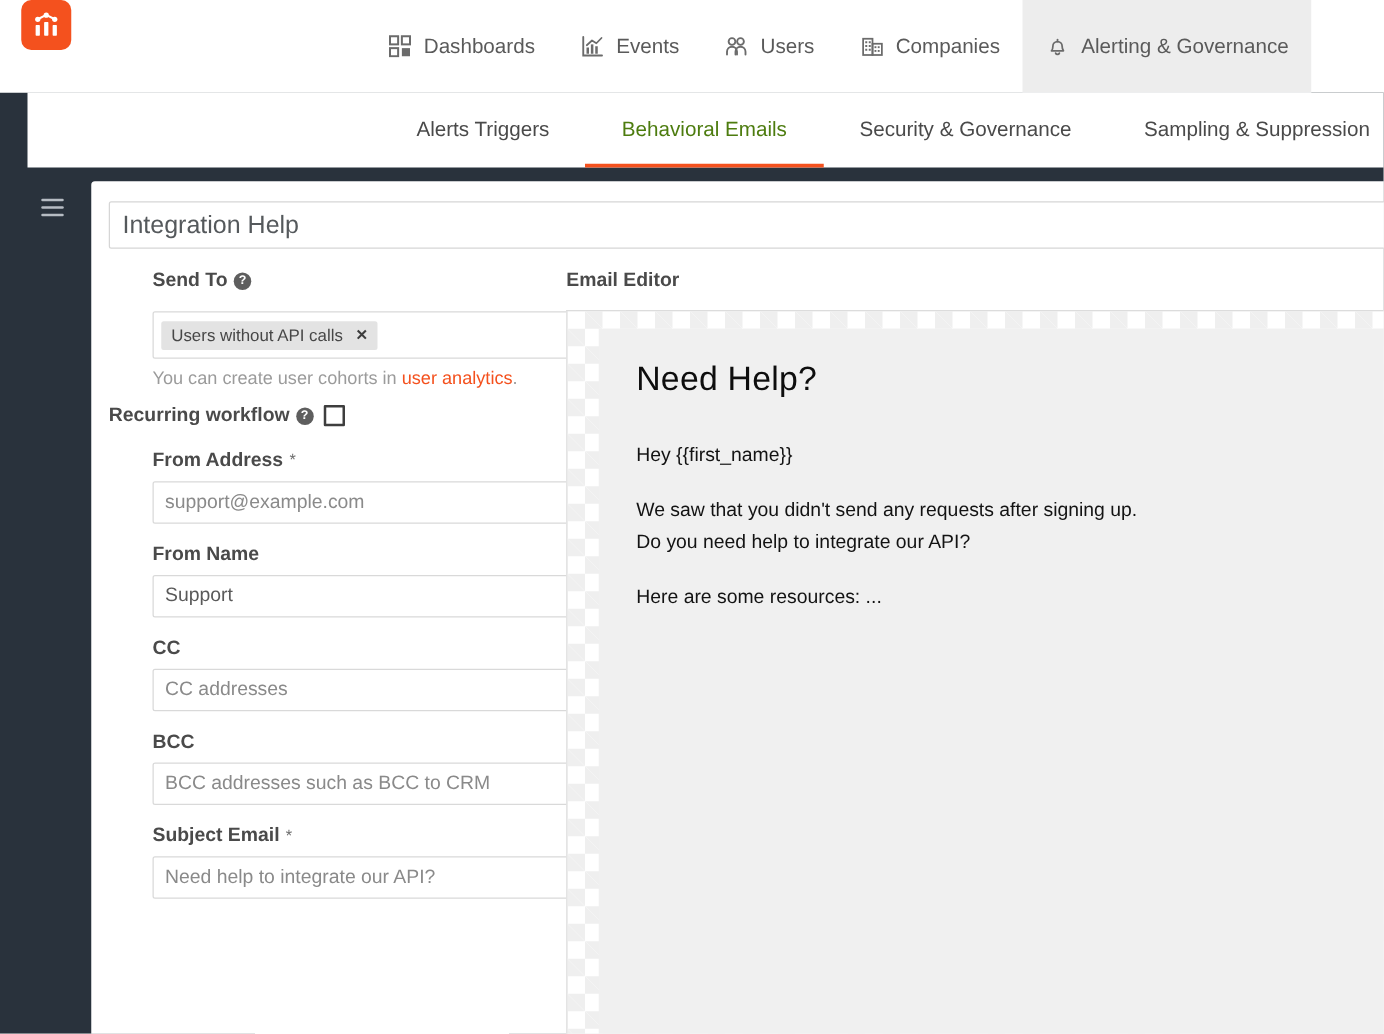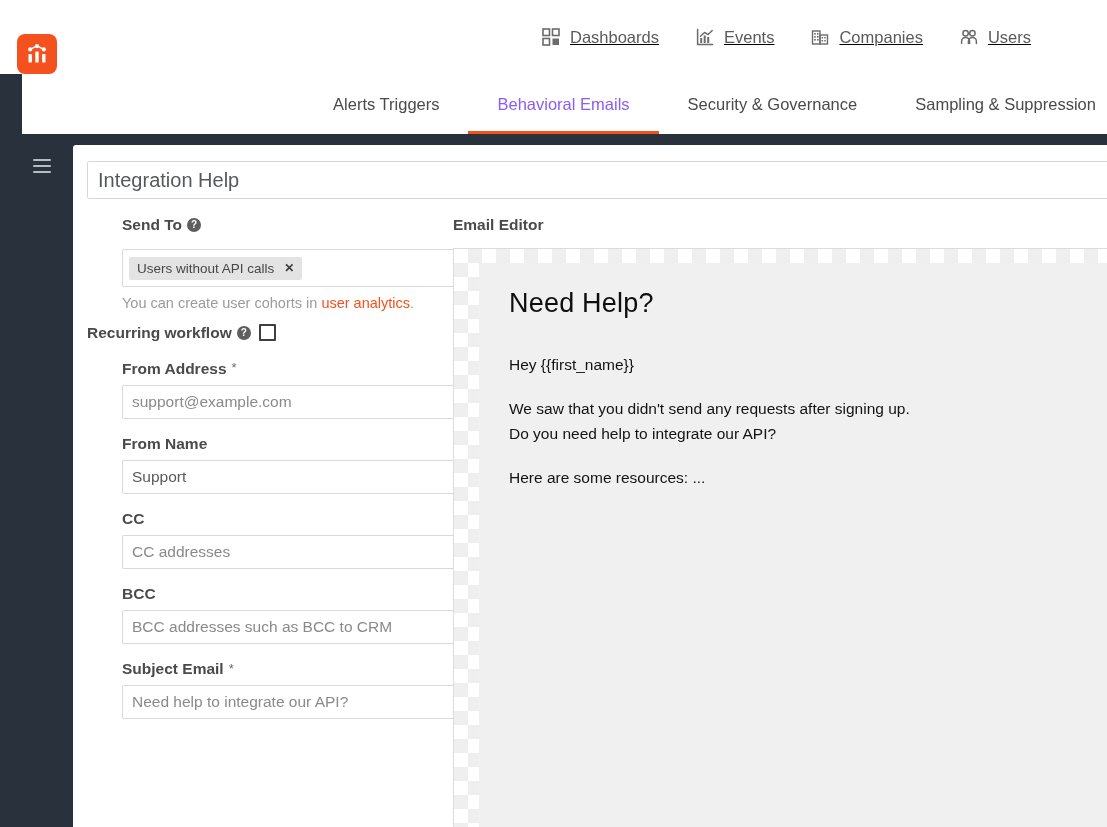--- a/index.html
+++ b/index.html
@@ -20,22 +20,21 @@
     background: #ffffff;
   }
 
   
   .topnav {
     position: absolute;
     left: 0; top: 0;
     width: 1049px; height: 74px;
     background: #ffffff;
     display: flex;
-    align-items: flex-end;
-    text-decoration: underline;
+    align-items: flex-start;
   }
   .logo-wrap {
     width: 74px;
     display: flex;
     align-items: center;
     justify-content: center;
     flex: 0 0 auto;
   }
   .logo {
     width: 40px; height: 40px;
@@ -104,21 +103,21 @@
     align-items: center;
     padding: 0 29px;
     font-size: 16.5px;
     color: #4a4a4a;
     white-space: nowrap;
     cursor: pointer;
     position: relative;
     height: 60px;
   }
   .subtab.active {
-    color: #8b5cf6;
+    color: #4d7c0f;
   }
   .subtab.active::after {
     content: "";
     position: absolute;
     left: 0; right: 0; bottom: 0;
     height: 3px;
     background: #f4511e;
   }
 
   
@@ -370,20 +369,32 @@
         <span class="nav-icon">
           <svg width="18" height="18" viewBox="0 0 18 18">
             <path d="M1.6 1.5 V16.4 H16.6" fill="none" stroke="#6b6b6b" stroke-width="1.5" stroke-linecap="round"></path>
             <rect x="4.2" y="10" width="2" height="5" fill="#6b6b6b"></rect>
             <rect x="7.7" y="7.5" width="2" height="7.5" fill="#6b6b6b"></rect>
             <rect x="11.2" y="9" width="2" height="6" fill="#6b6b6b"></rect>
             <path d="M4.4 8.2 L8.6 4.4 L12.1 6.6 L16.2 2.4" fill="none" stroke="#6b6b6b" stroke-width="1.4" stroke-linecap="round" stroke-linejoin="round"></path>
           </svg>
         </span>
         <span>Events</span>
+      </div>
+
+      <div class="nav-item">
+        <span class="nav-icon">
+          <svg width="18" height="18" viewBox="0 0 18 18">
+            <circle cx="5.6" cy="5.2" r="2.7" fill="none" stroke="#6b6b6b" stroke-width="1.5"></circle>
+            <circle cx="12.4" cy="5.2" r="2.7" fill="none" stroke="#6b6b6b" stroke-width="1.5"></circle>
+            <path d="M1.6 15.6 v-2.2 a4 4 0 0 1 8 0 v2.2" fill="none" stroke="#6b6b6b" stroke-width="1.5" stroke-linecap="round"></path>
+            <path d="M8.4 15.6 v-2.2 a4 4 0 0 1 8 0 v2.2" fill="none" stroke="#6b6b6b" stroke-width="1.5" stroke-linecap="round"></path>
+          </svg>
+        </span>
+        <span>Users</span>
       </div>
 
       <div class="nav-item">
         <span class="nav-icon">
           <svg width="18" height="18" viewBox="0 0 18 18">
             <rect x="1.5" y="3" width="7.5" height="13" fill="none" stroke="#6b6b6b" stroke-width="1.4"></rect>
             <rect x="9" y="7" width="7.5" height="9" fill="none" stroke="#6b6b6b" stroke-width="1.4"></rect>
             <rect x="3.2" y="5" width="1.6" height="1.6" fill="#6b6b6b"></rect>
             <rect x="6" y="5" width="1.6" height="1.6" fill="#6b6b6b"></rect>
             <rect x="3.2" y="8" width="1.6" height="1.6" fill="#6b6b6b"></rect>
@@ -392,32 +403,30 @@
             <rect x="6" y="11" width="1.6" height="1.6" fill="#6b6b6b"></rect>
             <rect x="10.6" y="9" width="1.5" height="1.5" fill="#6b6b6b"></rect>
             <rect x="13.2" y="9" width="1.5" height="1.5" fill="#6b6b6b"></rect>
             <rect x="10.6" y="12" width="1.5" height="1.5" fill="#6b6b6b"></rect>
             <rect x="13.2" y="12" width="1.5" height="1.5" fill="#6b6b6b"></rect>
           </svg>
         </span>
         <span>Companies</span>
       </div>
 
-      <div class="nav-item">
+      <div class="nav-item active">
         <span class="nav-icon">
           <svg width="18" height="18" viewBox="0 0 18 18">
-            <circle cx="5.6" cy="5.2" r="2.7" fill="none" stroke="#6b6b6b" stroke-width="1.5"></circle>
-            <circle cx="12.4" cy="5.2" r="2.7" fill="none" stroke="#6b6b6b" stroke-width="1.5"></circle>
-            <path d="M1.6 15.6 v-2.2 a4 4 0 0 1 8 0 v2.2" fill="none" stroke="#6b6b6b" stroke-width="1.5" stroke-linecap="round"></path>
-            <path d="M8.4 15.6 v-2.2 a4 4 0 0 1 8 0 v2.2" fill="none" stroke="#6b6b6b" stroke-width="1.5" stroke-linecap="round"></path>
+            <path d="M4.2 12.6 c1.1-1.1 1.1-2 1.1-3.7 a3.7 3.7 0 0 1 7.4 0 c0 1.7 0 2.6 1.1 3.7 z" fill="none" stroke="#6b6b6b" stroke-width="1.4" stroke-linejoin="round"></path>
+            <path d="M7.5 14.5 a1.6 1.6 0 0 0 3 0" fill="none" stroke="#6b6b6b" stroke-width="1.4" stroke-linecap="round"></path>
+            <path d="M9 5.2 V3.6" stroke="#6b6b6b" stroke-width="1.4" stroke-linecap="round"></path>
           </svg>
         </span>
-        <span>Users</span>
-      </div>
-
+        <span>Alerting &amp; Governance</span>
+      </div>
 
     </div>
   </div>
 
   <div class="subnav">
     <div class="subnav-inner">
       <div class="subtab">
         <span>Alerts Triggers</span>
       </div>
       <div class="subtab active">

